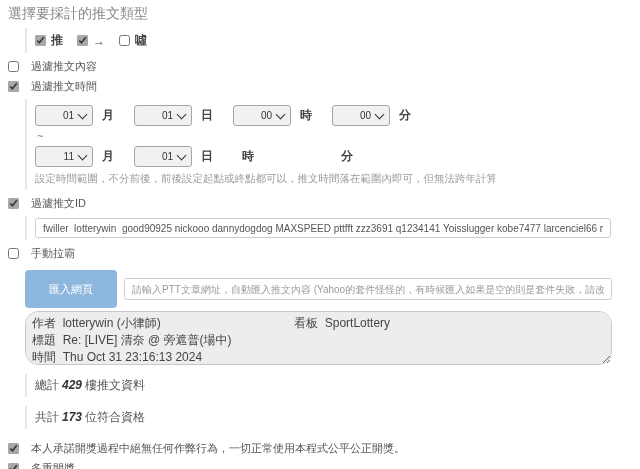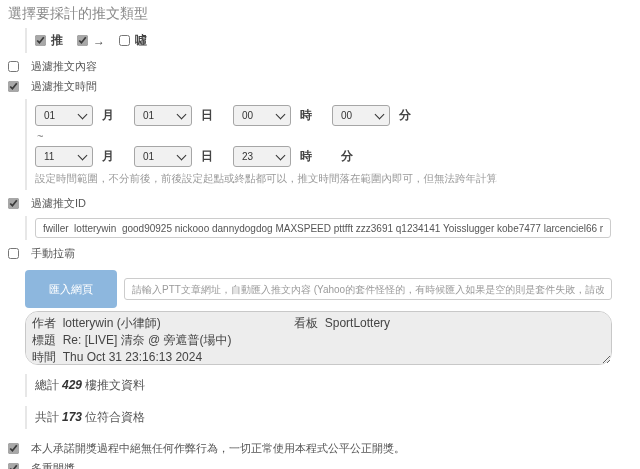--- a/index.html
+++ b/index.html
@@ -25,21 +25,21 @@
   }
   .push-options { display:flex; align-items:center; gap:14px; padding:2px 0; }
   .push-opt { display:flex; align-items:center; gap:5px; font-weight:bold; color:#444; font-size:12px; }
   .time-row { display:flex; align-items:center; margin:4px 0; }
   .time-cell { display:flex; align-items:center; width:99px; }
   .sel-wrap { position:relative; display:inline-block; }
   select {
     appearance:none; -webkit-appearance:none;
     background:#f1f1f1; border:1px solid #a6a6a6; border-radius:3px;
     height:21px; width:58px; padding:0 18px 0 8px;
-    font-family:"Liberation Sans", sans-serif; font-size:10px; color:#333;
+    font-family:"Liberation Sans", sans-serif; font-size:10px; color:#333;text-align:right;
   }
   .sel-wrap::after {
     content:""; position:absolute; right:7px; top:6px;
     width:6px; height:6px;
     border-right:1.6px solid #333; border-bottom:1.6px solid #333;
     transform:rotate(45deg); pointer-events:none;
   }
   .unit { margin-left:9px; color:#444; font-size:12px; font-weight:bold; }
   .tilde { color:#777; margin:1px 0 1px 2px; font-size:11px; }
   .note { color:#9a9a9a; font-size:10.5px; margin:5px 0 2px 0; }
@@ -144,23 +144,20 @@
       </span>
       <span class="unit">月</span>
     </span>
     <span class="time-cell">
       <span class="sel-wrap">
         <select><option>01</option></select>
       </span>
       <span class="unit">日</span>
     </span>
     <span class="time-cell">
-      <span class="sel-wrap">
-        <select><option>23</option></select>
-      </span>
       <span class="unit">時</span>
     </span>
     <span class="time-cell">
       <span class="unit">分</span>
     </span>
   </div>
 
   <div class="note">設定時間範圍，不分前後，前後設定起點或終點都可以，推文時間落在範圍內即可，但無法跨年計算</div>
 </div>
 

